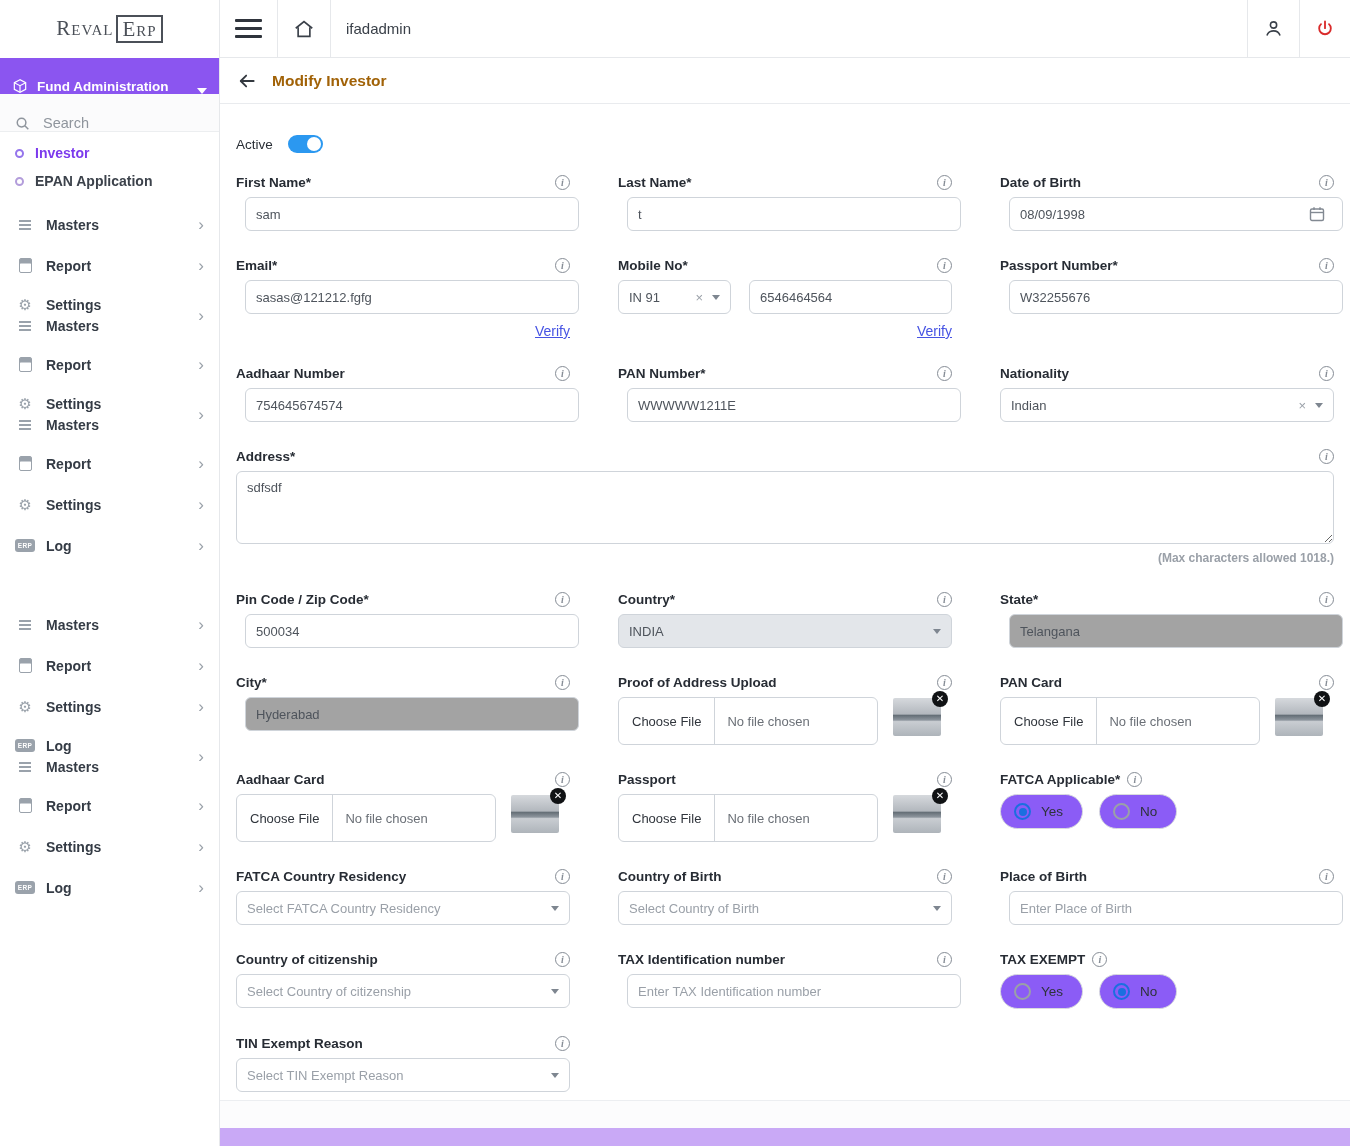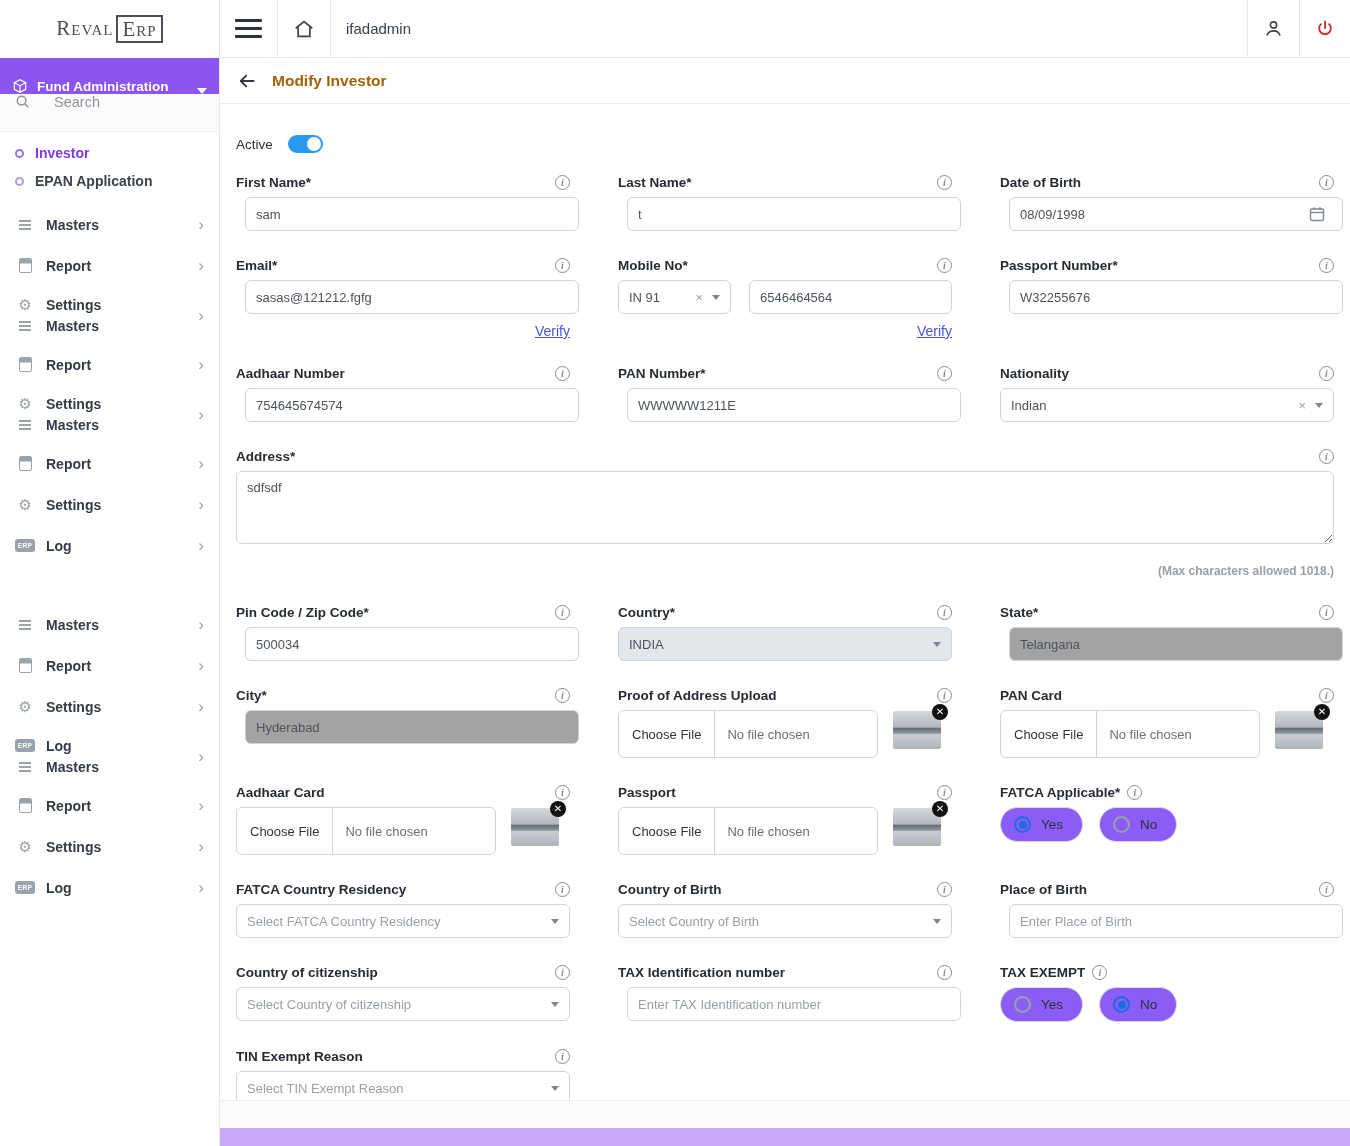--- a/index.html
+++ b/index.html
@@ -8,21 +8,21 @@
   .app { display:flex; width:1350px; height:1146px; }
 
   
   .sidebar { width:220px; min-width:220px; background:#fff; border-right:1px solid #e6e8eb; display:flex; flex-direction:column; }
   .logo-area { height:58px; display:flex; align-items:center; justify-content:center; }
   .logo { font-family:Liberation Serif, serif; font-variant:small-caps; color:#4b5058; font-size:21px; letter-spacing:1px; display:flex; align-items:center; }
   .logo-erp { border:2px solid #4b5058; padding:0 4px; margin-left:3px; line-height:1.15; }
   .fund-header { height:36px; background:#8b55f0; color:#fff; display:flex; align-items:flex-end; gap:9px; padding:0 12px; font-weight:700; font-size:13.5px; }
   .fund-header svg { display:block; }
   .caret-down-white { width:0; height:0; border-left:5px solid transparent; border-right:5px solid transparent; border-top:6px solid #fff; margin-left:auto; }
-  .sidebar-search { height:38px; display:flex; align-items:flex-start; gap:24px; padding:0 15px; background:#fbfbfc; border-bottom:1px solid #eceef0; color:#8f959d; font-size:14.5px; }
+  .sidebar-search { height:38px; display:flex; align-items:flex-end; gap:13px; padding:0 15px; background:#fbfbfc; border-bottom:1px solid #eceef0; color:#8f959d; font-size:14.5px; }
   .quick { padding:7px 0 9px; }
   .quick-item { display:flex; align-items:center; gap:11px; padding:6px 15px; font-size:14px; font-weight:700; color:#3c424b; cursor:pointer; }
   .quick-item.active { color:#7c3aed; }
   .bullet { width:9px; height:9px; border-radius:50%; border:2px solid #b39ddb; }
   .quick-item.active .bullet { border-color:#9575ec; }
 
   .menu { flex:1; overflow:hidden; }
   .menu-row { display:flex; align-items:center; gap:11px; padding:0 15px; height:41px; cursor:pointer; }
   .menu-row.pair { height:58px; }
   .pair-col { display:flex; flex-direction:column; gap:3px; }
@@ -81,21 +81,21 @@
   .clear-x { color:#9aa0a8; font-size:13px; line-height:1; }
 
   .mobile-row { display:flex; gap:9px; }
   .mobile-row .cc { width:113px; min-width:113px; }
   .mobile-row .num { flex:1; }
 
   .verify-row { display:flex; justify-content:flex-end; margin-top:9px; }
   .verify-link { color:#4653e3; font-size:14px; text-decoration:underline; cursor:pointer; }
 
   .textarea { width:100%; height:73px; border:1px solid #cfd4da; border-radius:6px; padding:8px 10px; font-size:13px; color:#4e545c; font-family:inherit; outline:none; }
-  .max-note { text-align:right; font-size:12px; font-weight:700; color:#9aa0a8; margin-top:16px; }
+  .max-note { text-align:right; font-size:12px; font-weight:700; color:#9aa0a8; margin-top:3px; }
 
   .file-row { display:flex; align-items:flex-start; gap:15px; }
   .file-box { width:260px; height:48px; border:1px solid #cfd4da; border-radius:6px; display:flex; align-items:stretch; overflow:hidden; background:#fff; }
   .file-btn { display:flex; align-items:center; padding:0 13px; border-right:1px solid #cfd4da; font-size:13px; color:#30353c; cursor:pointer; white-space:nowrap; }
   .file-empty { display:flex; align-items:center; padding:0 12px; font-size:13px; color:#6b7077; white-space:nowrap; }
   .thumb { position:relative; width:48px; height:38px; border-radius:2px; margin-top:1px; cursor:pointer;
            background:linear-gradient(180deg,#d6d9dd 0%,#b3b8be 42%,#667078 46%,#8d959d 58%,#c9cdd2 62%,#aeb4ba 100%); }
   .thumb-x { position:absolute; top:-7px; right:-7px; width:16px; height:16px; background:#101214; color:#fff; border-radius:50%; font-size:10px; line-height:15px; text-align:center; cursor:pointer; }
 
   .radio-group { display:flex; gap:16px; }

